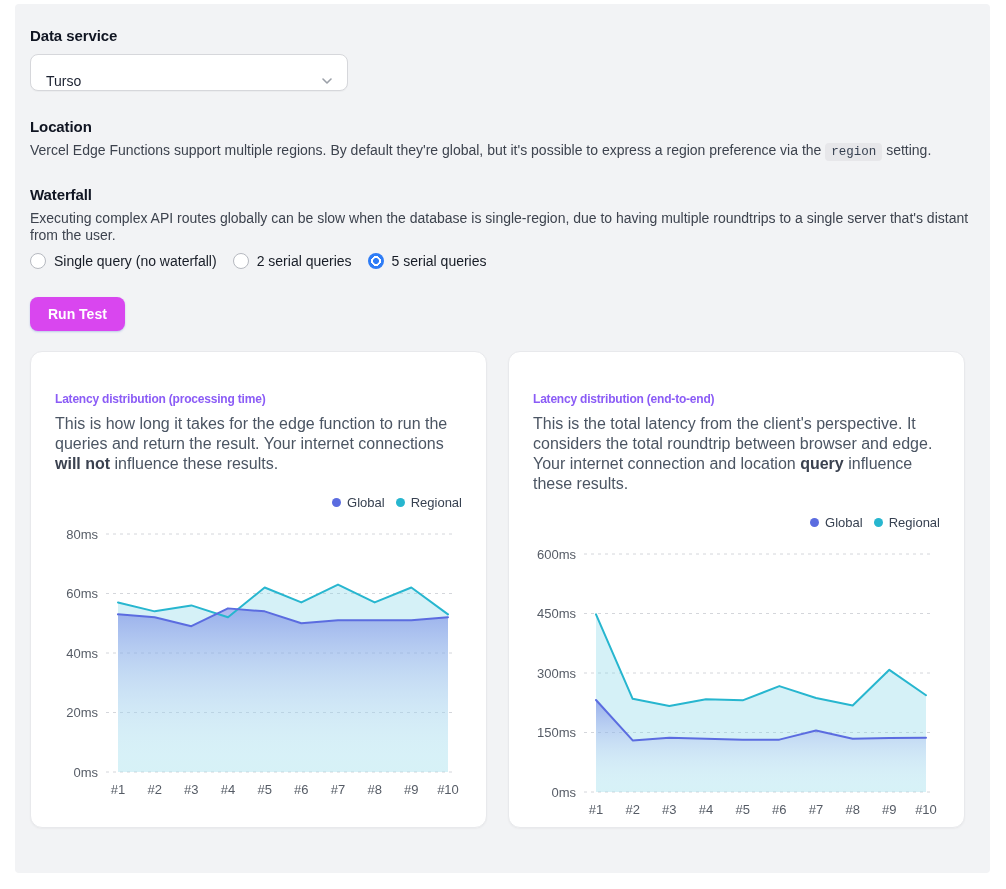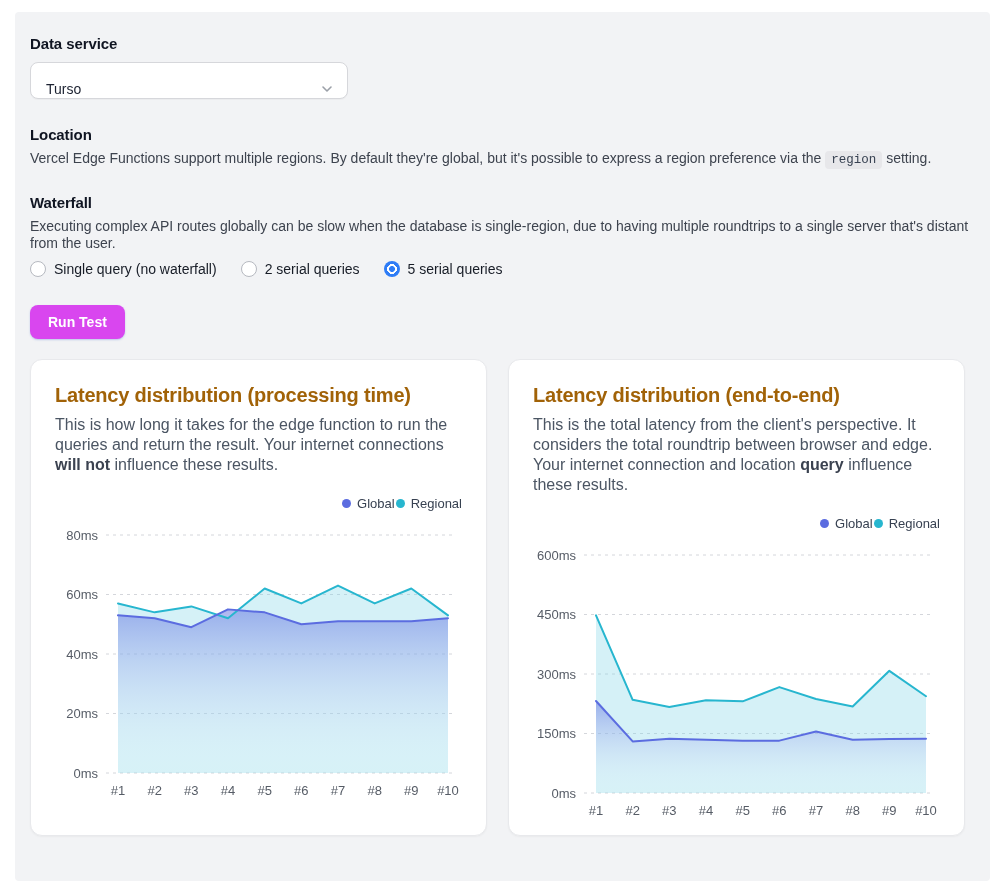--- a/index.html
+++ b/index.html
@@ -1,18 +1,18 @@
 <!DOCTYPE html>
 <html><head>
 <meta charset="utf-8">
 <style>
   * { box-sizing: border-box; margin: 0; padding: 0; }
   html,body { width:1006px; height:889px; background:#ffffff; overflow:hidden;
     font-family:"Liberation Sans", sans-serif; }
-  .panel { position:absolute; left:15px; top:12px; width:975px; height:869px;
+  .panel { position:absolute; left:15px; top:4px; width:975px; height:869px;
     background:#f2f3f5; border-radius:4px; padding:23px 15px 0 15px; }
   .section-heading { font-size:15px; font-weight:700; color:#101522; letter-spacing:-0.1px; }
   .select { margin-top:10px; width:318px; height:37px; background:#fff; border:1px solid #d6d7db;
     border-radius:8px; display:flex; align-items:center; justify-content:space-between;
     padding:16px 13px 0 15px; cursor:pointer; box-shadow:0 1px 1px rgba(0,0,0,0.03); }
   .select-value { font-size:14px; color:#1b2130; }
   .chevron { width:14px; height:14px; display:inline-block; }
   .mt-section { margin-top:27px; }
   .para { margin-top:7px; font-size:14px; color:#3d434e; line-height:17px; }
   .code-chip { font-family:"Liberation Mono", monospace; font-size:12.5px; color:#374151;
@@ -20,31 +20,31 @@
   .check-row { margin-top:6px; display:flex; align-items:center; gap:14px; height:22px; }
   .check-item, .radio-item { display:flex; align-items:center; gap:8px; cursor:pointer; }
   .check-label, .radio-label { font-size:14px; color:#171c26; }
   .checkbox { width:16px; height:16px; border-radius:3.5px; background:#fff; border:1px solid #b6b9c0; position:relative; flex:0 0 auto; }
   .checkbox.checked { background:#2e7cf6; border:none; }
   .checkbox.checked::after { content:''; position:absolute; left:3.2px; top:3.8px; width:8.2px; height:4.6px;
     border-left:2px solid #fff; border-bottom:2px solid #fff; transform:rotate(-45deg); }
   .radio { width:16px; height:16px; border-radius:50%; background:#fff; border:1px solid #b6b9c0; flex:0 0 auto; }
   .radio.checked { border:none;
     background:radial-gradient(circle closest-side, #2e7cf6 0 36%, #ffffff 37% 60%, #2e7cf6 61% 100%); }
-  .radio-row { margin-top:6px; display:flex; align-items:center; gap:24px; height:22px; }
+  .radio-row { margin-top:6px; display:flex; align-items:center; gap:16px; height:22px; }
   .run-btn { margin-top:25px; display:inline-block; background:#d946ef; color:#fff; font-weight:700;
     font-size:14px; font-family:"Liberation Sans", sans-serif; border:none; border-radius:8px;
     padding:9px 18px; cursor:pointer; box-shadow:0 1px 2px rgba(30,80,200,0.25); }
   .cards { margin-top:20px; display:flex; gap:21px; }
   .card { width:457px; height:477px; background:#fff; border:1px solid #e8e9ec; border-radius:12px;
     padding:24px; box-shadow:0 1px 2px rgba(0,0,0,0.04); }
-  .card-title { font-size:20px; font-weight:700; color:#a16207; letter-spacing:-0.2px; }
+  .card-title { font-size:12px; font-weight:700; color:#8b5cf6; letter-spacing:-0.2px;margin-top:16px; }
   .card-desc { margin-top:8px; font-size:16px; color:#4b5563; line-height:20px; }
   .card-desc b { color:#3b4250; }
-  .legend { margin-top:21px; display:flex; justify-content:flex-end; gap:1px; align-items:center; }
+  .legend { margin-top:21px; display:flex; justify-content:flex-end; gap:11px; align-items:center; }
   .legend-item { display:flex; align-items:center; gap:6px; font-size:13px; color:#374151; }
   .legend-dot { width:9px; height:9px; border-radius:50%; display:inline-block; }
   .chart-svg { display:block; margin-top:7px; }
   .chart-svg text { font-family:"Liberation Sans", sans-serif; font-size:13px; fill:#565c66; }
 </style>
 </head>
 <body>
 
 <div class="panel">
 

